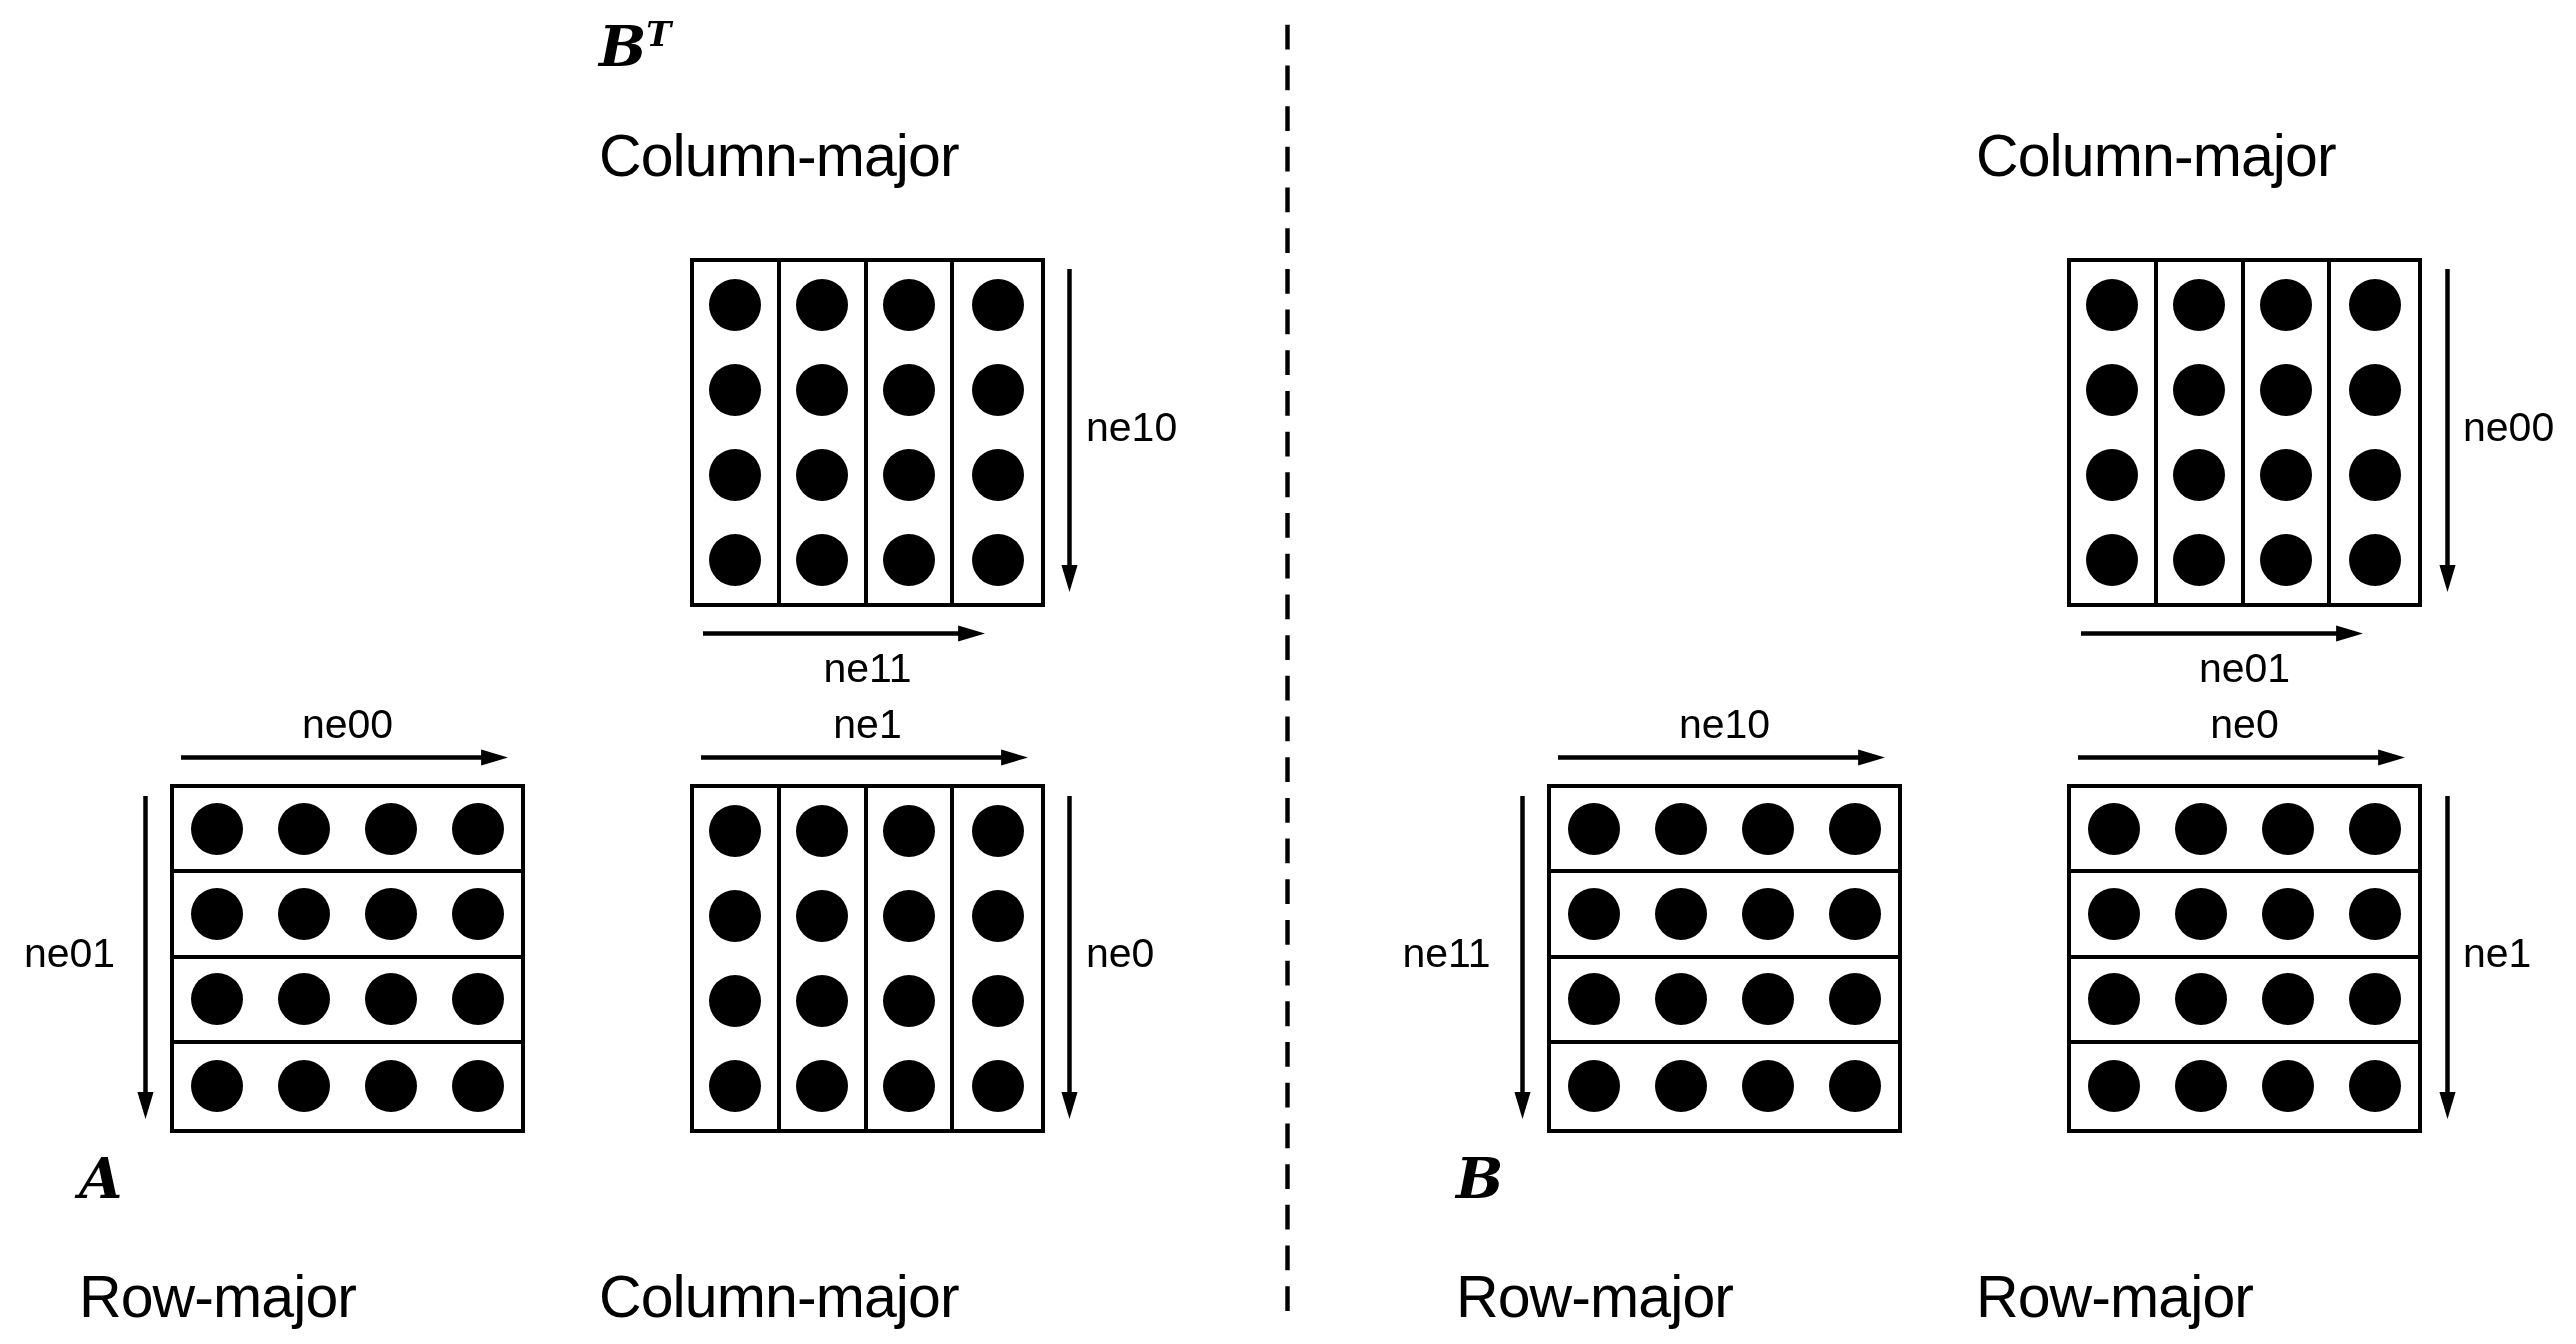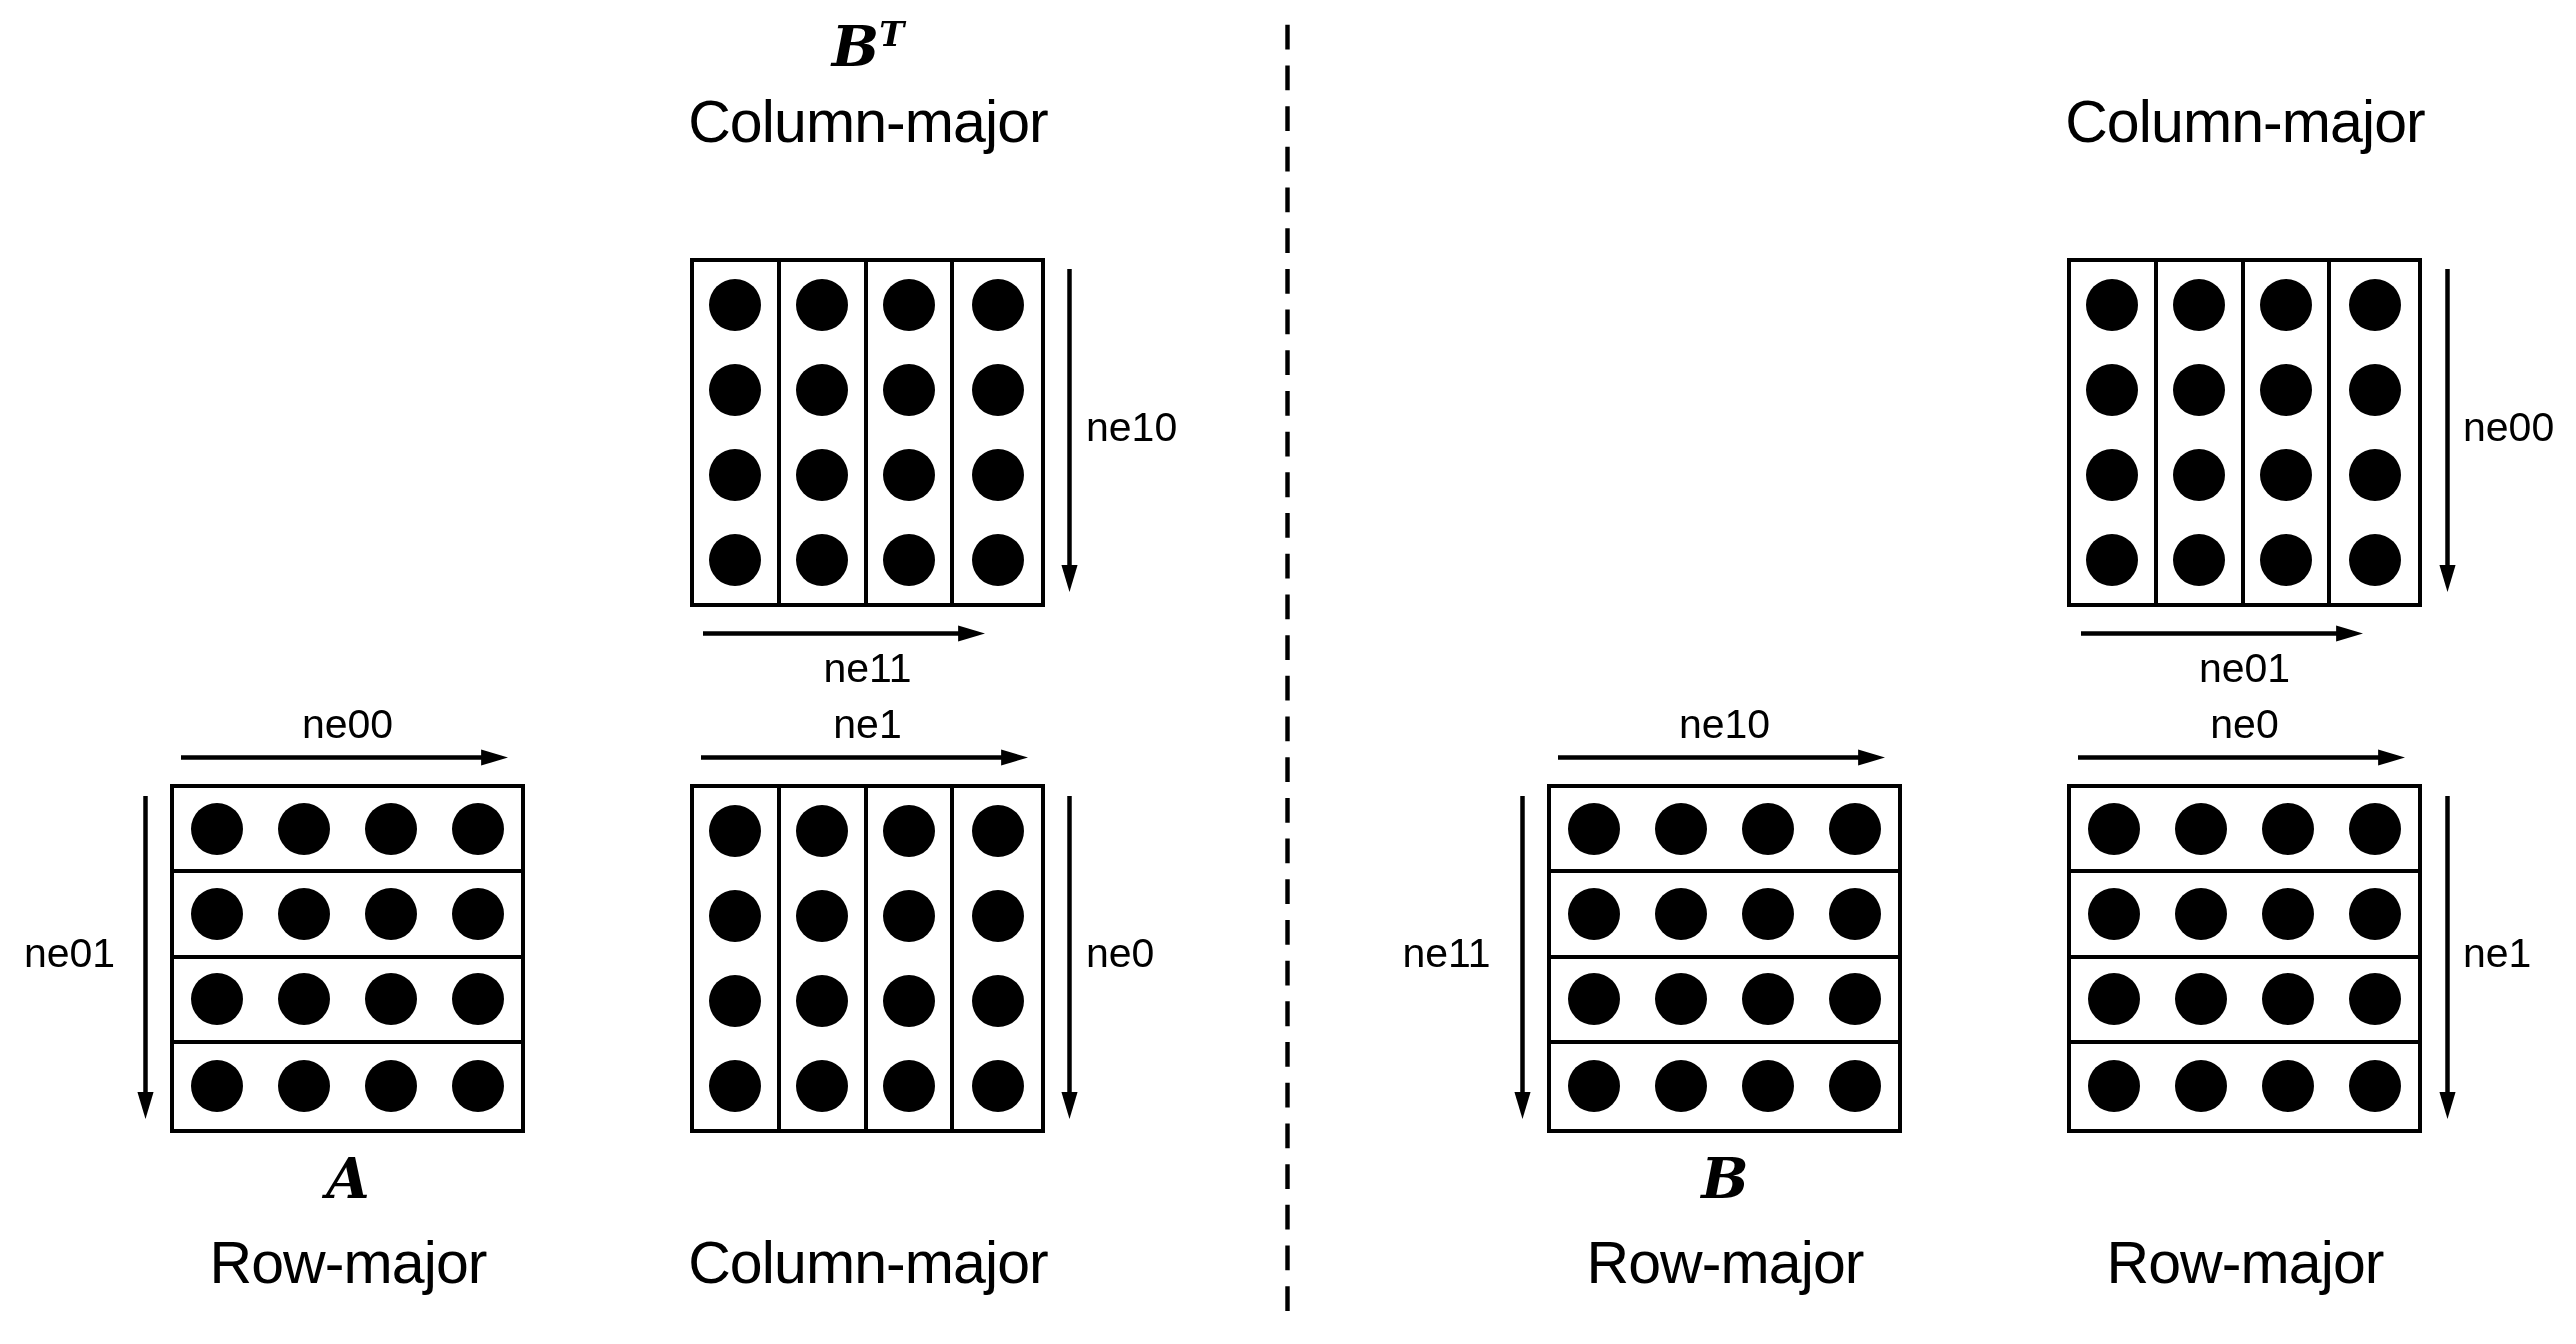--- a/index.html
+++ b/index.html
@@ -25,24 +25,24 @@
     grid-template-columns: repeat(4, 1fr);
     grid-template-rows: repeat(4, 1fr);
     background: #fff;
   }
   .cell { display: flex; align-items: center; justify-content: center; box-sizing: border-box; }
   .col-major > .cell:not(:nth-child(4n)) { border-right: 4.5px solid #000; }
   .row-major > .cell:nth-child(-n+12)   { border-bottom: 4.5px solid #000; }
   .dot { width: 52px; height: 52px; border-radius: 50%; background: #000; }
 
   
-  .caption { position: absolute; width: 538px; text-align: center; white-space: nowrap; }
+  .caption { position: absolute; width: 538px; text-align: left; white-space: nowrap; }
   .math-title { font-family: "DejaVu Serif", serif; font-style: italic; font-weight: bold; font-size: 56px; }
   .math-title sup { font-size: 0.6em; }
-  .subtitle { font-size: 59px; font-weight: 400; letter-spacing: -0.9px; }
+  .subtitle { font-size: 59px; font-weight: 400; letter-spacing: -0.9px; margin-top: 34px; }
 
   
   .dim-label { position: absolute; font-weight: normal; font-size: 41px; white-space: nowrap; }
   .center396 { width: 355px; text-align: center; }
   .center135 { width: 121px; text-align: center; }
 </style>
 </head>
 <body>
 
 <div class="canvas">

